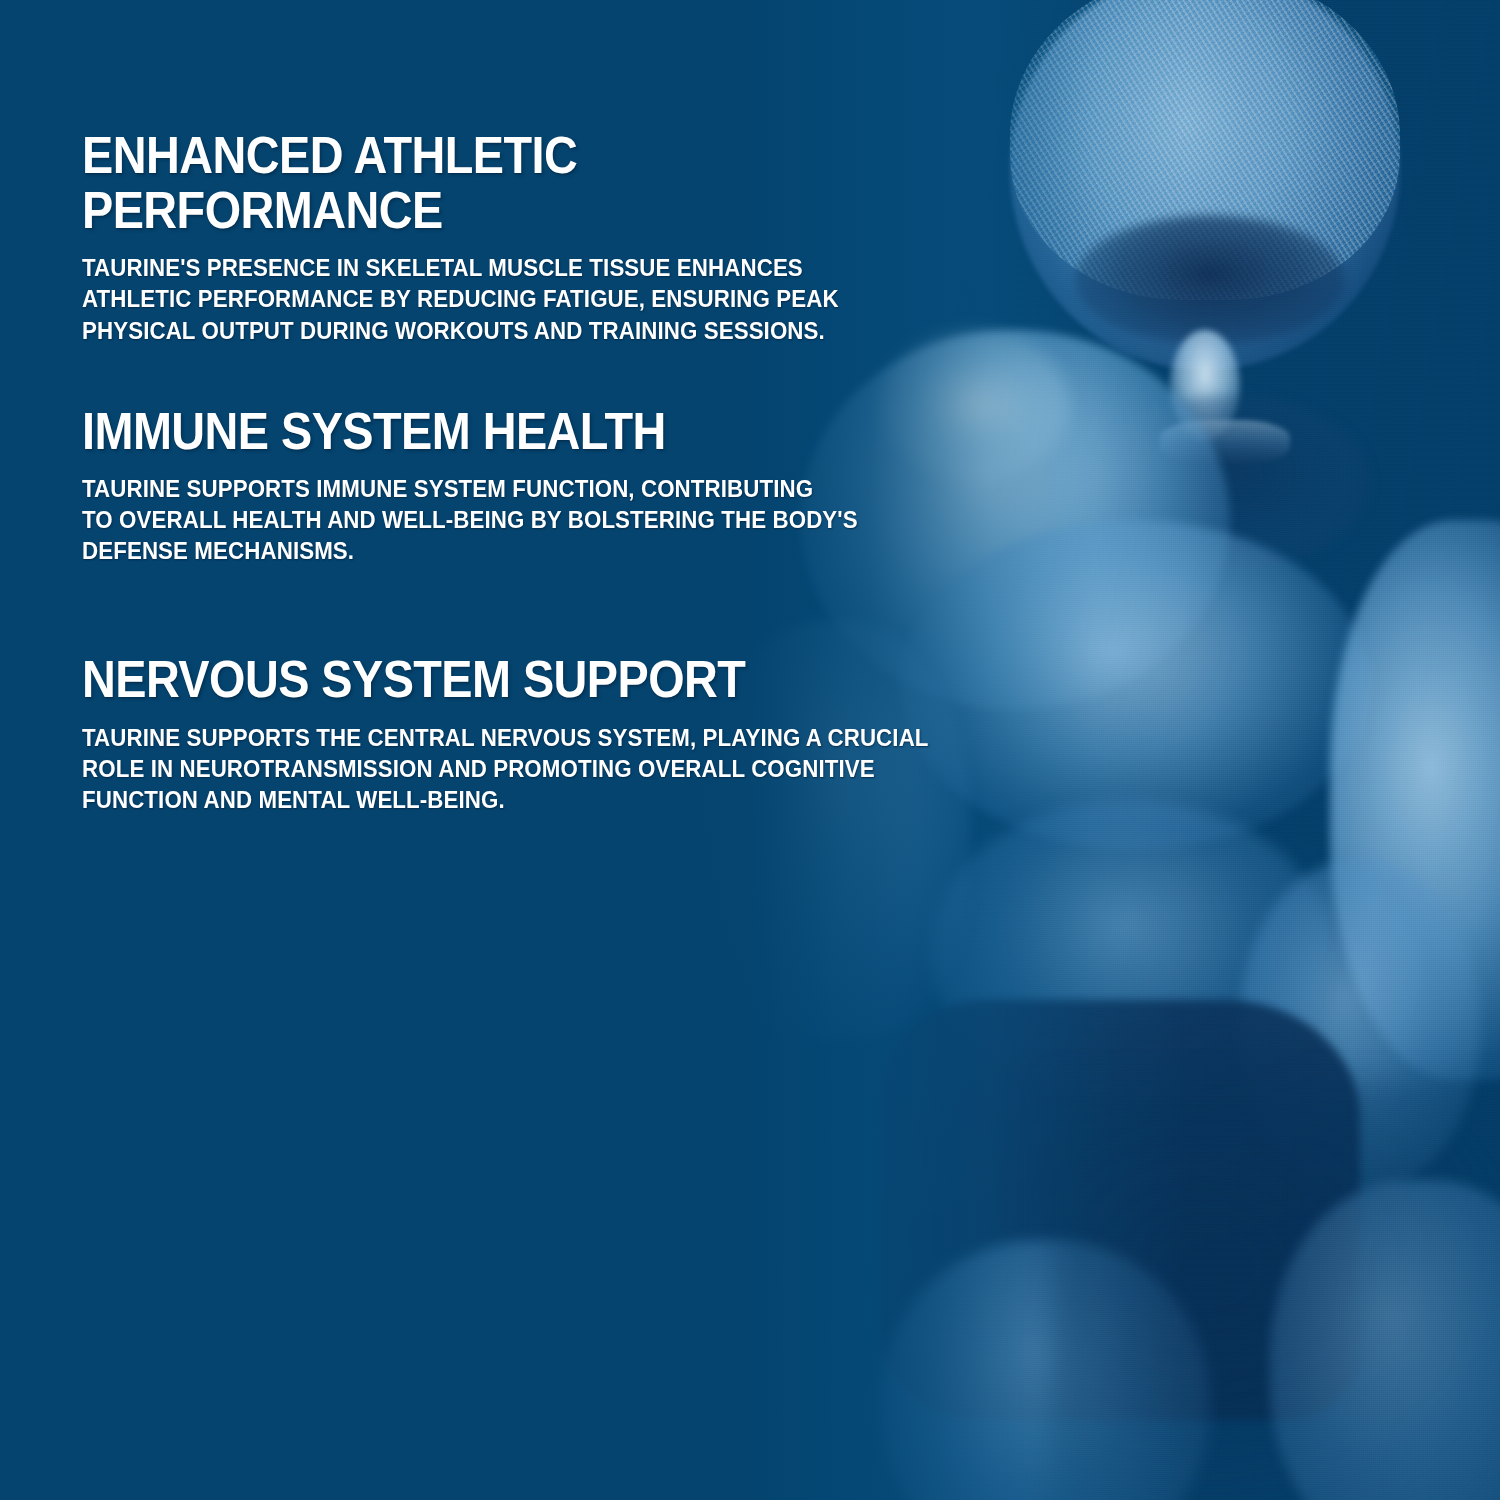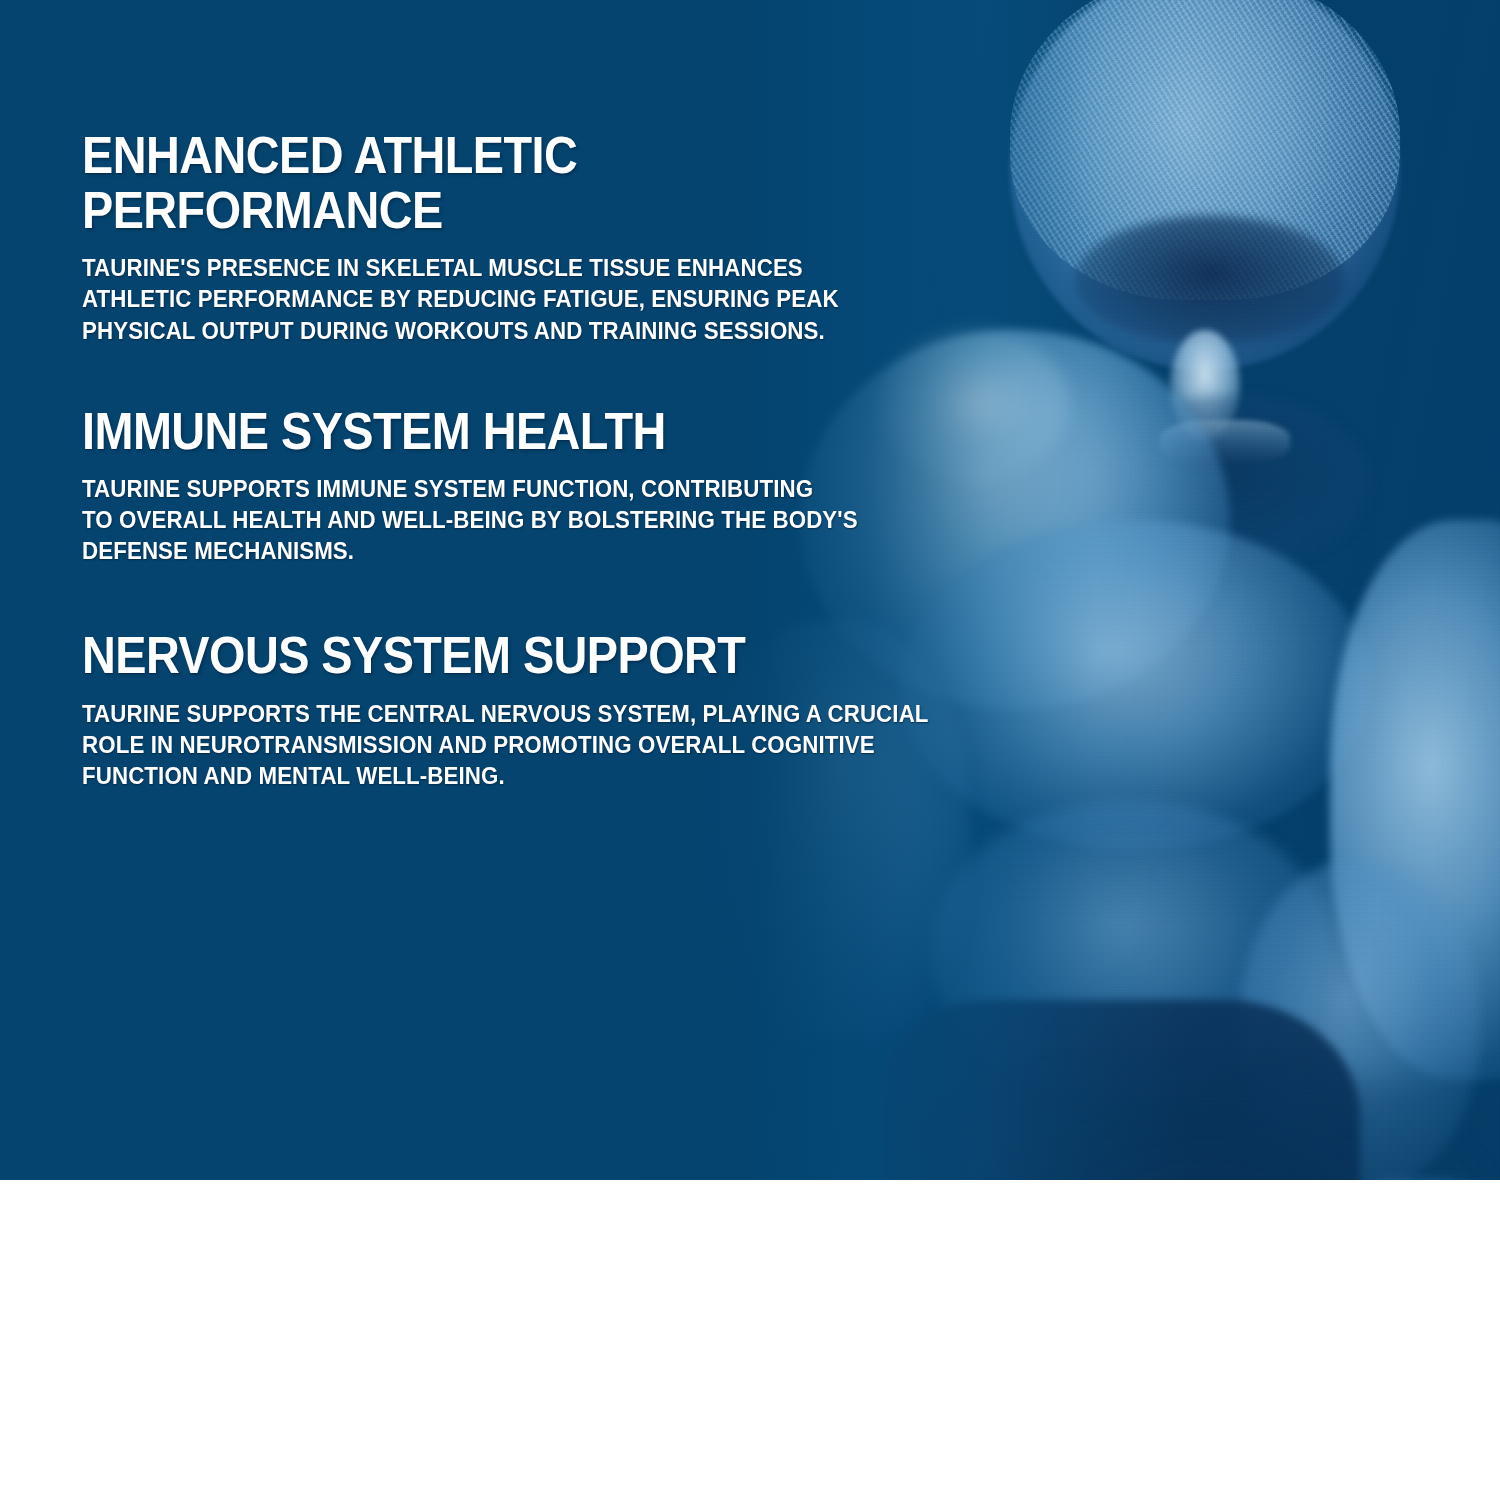--- a/index.html
+++ b/index.html
@@ -4,21 +4,21 @@
 <style>
   html, body {
     margin: 0;
     padding: 0;
     background: #ffffff;
   }
 
   #infographic {
     position: relative;
     width: 1500px;
-    height: 1180px;
+    height: 1500px;
     overflow: hidden;
     background: #044675;
     font-family: "Liberation Sans", sans-serif;
   }
 
   
 
   .photo-layer {
     position: absolute;
     inset: 0;
@@ -296,21 +296,21 @@
        1px 1px 2px rgba(3,40,70,0.60),
        0 1px 1px rgba(3,40,70,0.45);
     white-space: pre-line;
     max-width: 1000px;
   }
 
   
   .block-1 { margin-bottom: 58px; }
   .block-2 { margin-bottom: 62px; }
   .block-3 { margin-bottom: 58px; }
-  .block-4 { margin-bottom: 62px; }
+  .block-4 { margin-bottom: 86px; }
 </style>
 </head>
 <body>
 
 <div id="infographic">
 
   <div class="photo-layer bg-base"></div>
 
   <div class="photo-layer">
     <div class="blob head"></div>

